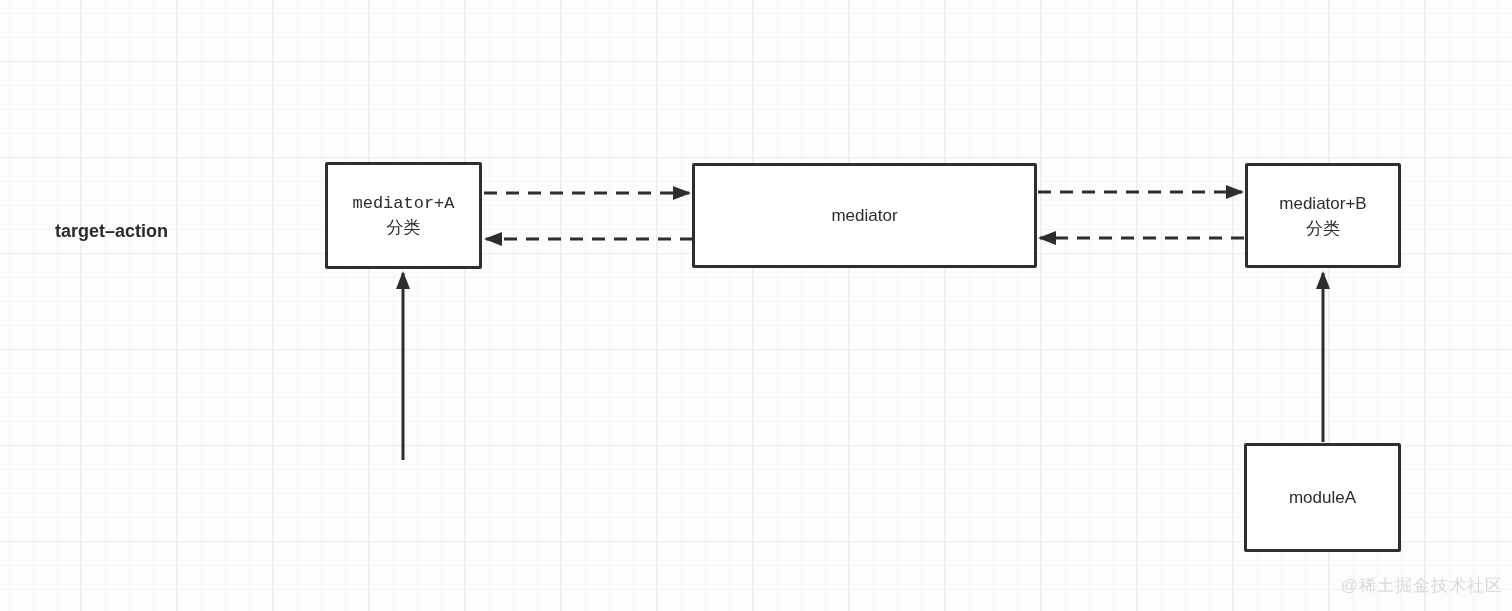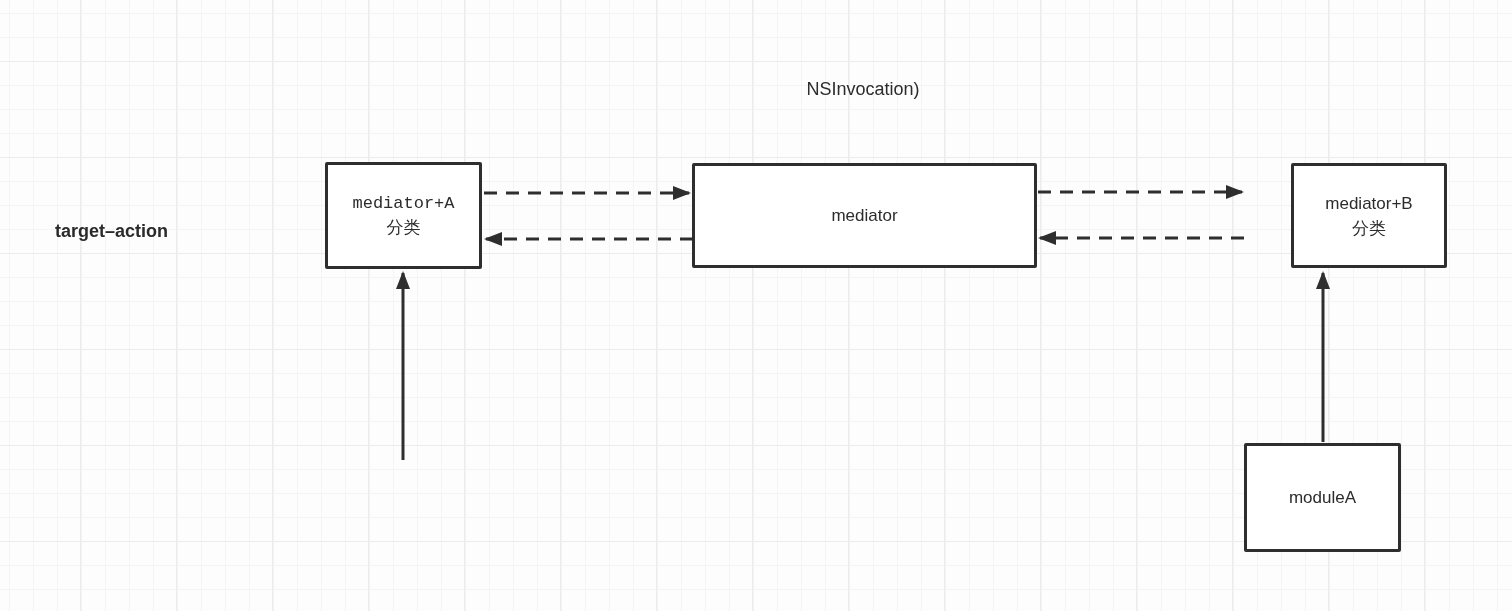--- a/index.html
+++ b/index.html
@@ -51,21 +51,21 @@
     flex-direction: column;
     align-items: center;
     justify-content: center;
     font-size: 17px;
     line-height: 25px;
     color: #2c2c2c;
     text-align: center;
   }
   #node-mediator-a { left: 325px;  top: 162px; width: 157px; height: 107px; font-family: Liberation Mono, monospace; }
   #node-mediator   { left: 692px;  top: 163px; width: 345px; height: 105px; }
-  #node-mediator-b { left: 1245px; top: 163px; width: 156px; height: 105px; margin-left: 46px; }
+  #node-mediator-b { left: 1245px; top: 163px; width: 156px; height: 105px; }
   #node-module-b   { left: 326px;  top: 461px; width: 156px; height: 109px; }
   #node-module-a   { left: 1244px; top: 443px; width: 157px; height: 109px; text-align: center; }
 
   svg.edges {
     position: absolute;
     left: 0; top: 0;
     width: 1512px; height: 611px;
     pointer-events: none;
   }
   .edge-dashed { stroke: #2e2e2e; stroke-width: 3; stroke-dasharray: 13 9; }
@@ -79,21 +79,20 @@
     color: #d9d9dc;
     letter-spacing: 1px;
   }
 </style>
 </head>
 <body>
 
 <div class="canvas">
 
   <div class="title">
-    <div>NSInvocation)</div>
   </div>
 
   <div class="side-label">target–action</div>
 
   <svg class="edges" viewBox="0 0 1512 611" xmlns="http://www.w3.org/2000/svg">
     <defs>
       <marker id="arrow" markerWidth="20" markerHeight="16" refX="16" refY="7" orient="auto" markerUnits="userSpaceOnUse">
         <path d="M0,0 L18,7 L0,14 Z" fill="#2e2e2e"></path>
       </marker>
     </defs>
@@ -117,14 +116,15 @@
   <div class="node" id="node-mediator-b">
     <div>mediator+B</div>
     <div>分类</div>
   </div>
 
 
   <div class="node" id="node-module-a">
     <div>moduleA</div>
   </div>
 
+  <div class="watermark">@稀土掘金技术社区</div>
 
 </div>
 
 </body></html>

